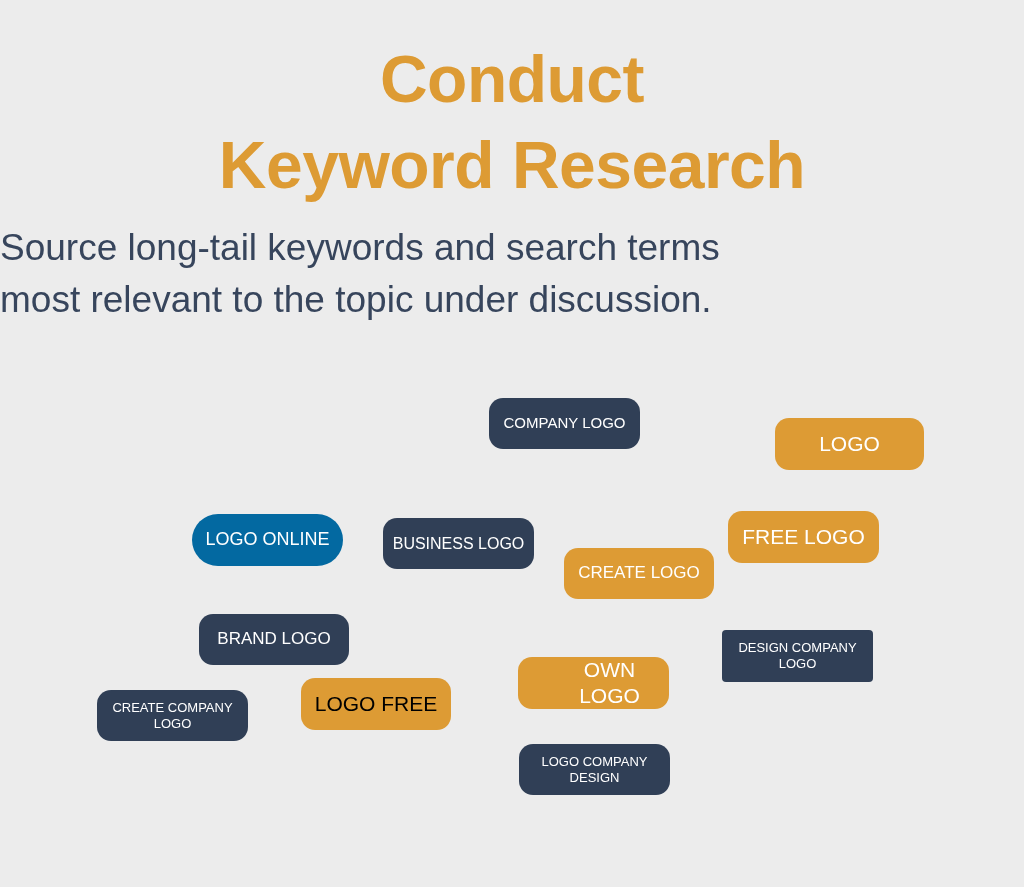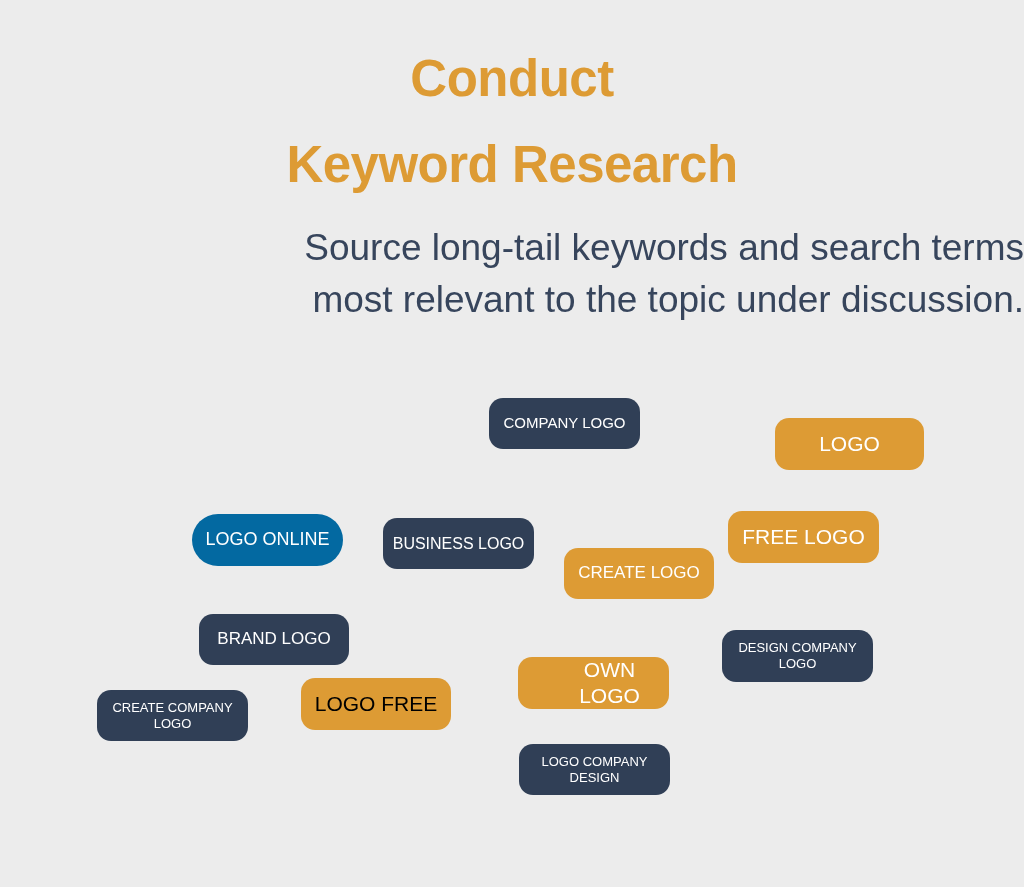--- a/index.html
+++ b/index.html
@@ -26,32 +26,32 @@
     position: absolute;
     left: 0;
     top: 36px;
     width: 1024px;
     text-align: center;
   }
   .heading-line {
     display: block;
     color: #dd9b34;
     font-weight: bold;
-    font-size: 51px;
+    font-size: 66px;
     line-height: 86px;
     letter-spacing: -0.5px;
     white-space: nowrap;
   }
 
   .subheading {
     position: absolute;
     left: 0;
     top: 222px;
     width: 1024px;
-    text-align: right;
+    text-align: left;
   }
   .subheading-line {
     display: block;
     color: #37455c;
     font-size: 37px;
     line-height: 52px;
     white-space: nowrap;
   }
 
   
@@ -94,20 +94,20 @@
   </div>
 
   <div id="keyword-cloud">
       <div class="pill navy" style="left: 489px; top: 398px; width: 151px; height: 51px; font-size: 15px; border-radius: 14px; background: rgb(48, 63, 86); color: rgb(255, 255, 255);">COMPANY LOGO</div>
       <div class="pill orange" style="left: 775px; top: 418px; width: 149px; height: 52px; font-size: 21px; border-radius: 14px; background: rgb(221, 155, 52); color: rgb(255, 255, 255);">LOGO</div>
       <div class="pill orange" style="left: 192px; top: 514px; width: 151px; height: 52px; font-size: 18px; border-radius: 26px; background: #0369a1; color: rgb(255, 255, 255);">LOGO ONLINE</div>
       <div class="pill navy" style="left: 383px; top: 518px; width: 151px; height: 51px; font-size: 16px; border-radius: 14px; background: rgb(48, 63, 86); color: rgb(255, 255, 255);">BUSINESS LOGO</div>
       <div class="pill orange" style="left: 564px; top: 548px; width: 150px; height: 51px; font-size: 17px; border-radius: 14px; background: rgb(221, 155, 52); color: rgb(255, 255, 255);">CREATE LOGO</div>
       <div class="pill orange" style="left: 728px; top: 511px; width: 151px; height: 52px; font-size: 21px; border-radius: 14px; background: rgb(221, 155, 52); color: rgb(255, 255, 255);">FREE LOGO</div>
       <div class="pill navy" style="left: 199px; top: 614px; width: 150px; height: 51px; font-size: 17px; border-radius: 14px; background: rgb(48, 63, 86); color: rgb(255, 255, 255);">BRAND LOGO</div>
-      <div class="pill navy" style="left: 722px; top: 630px; width: 151px; height: 52px; font-size: 13px; border-radius: 14px; background: rgb(48, 63, 86); color: rgb(255, 255, 255);">DESIGN COMPANY LOGO</div>
+      <div class="pill navy" style="left: 722px; top: 630px; width: 151px; height: 52px; font-size: 13px; border-radius: 4px; background: rgb(48, 63, 86); color: rgb(255, 255, 255);">DESIGN COMPANY LOGO</div>
       <div class="pill orange" style="left: 518px; top: 657px; width: 151px; height: 52px; font-size: 21px; border-radius: 14px; background: rgb(221, 155, 52); color: rgb(255, 255, 255); padding-left: 40px;">OWN LOGO</div>
       <div class="pill orange" style="left: 301px; top: 678px; width: 150px; height: 52px; font-size: 21px; border-radius: 14px; background: rgb(221, 155, 52); color: #000000;">LOGO FREE</div>
       <div class="pill navy" style="left: 97px; top: 690px; width: 151px; height: 51px; font-size: 13px; border-radius: 14px; background: rgb(48, 63, 86); color: rgb(255, 255, 255);">CREATE COMPANY LOGO</div>
       <div class="pill navy" style="left: 519px; top: 744px; width: 151px; height: 51px; font-size: 13px; border-radius: 14px; background: rgb(48, 63, 86); color: rgb(255, 255, 255);">LOGO COMPANY DESIGN</div>
     </div>
 
 </div>
 
 </body></html>

